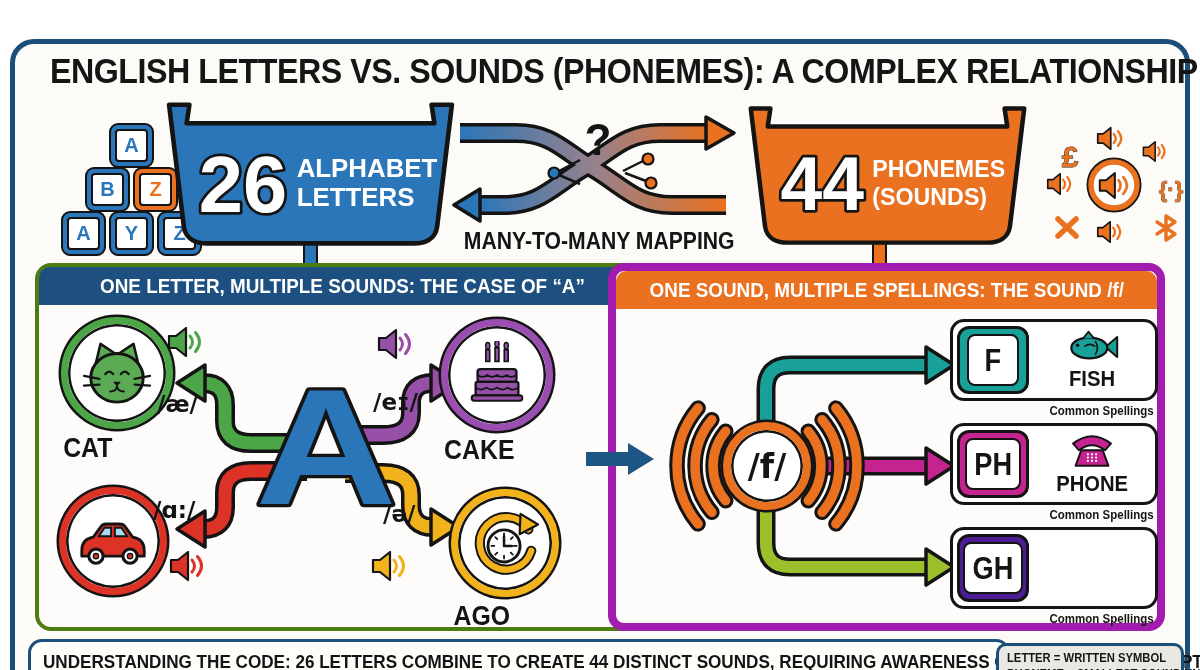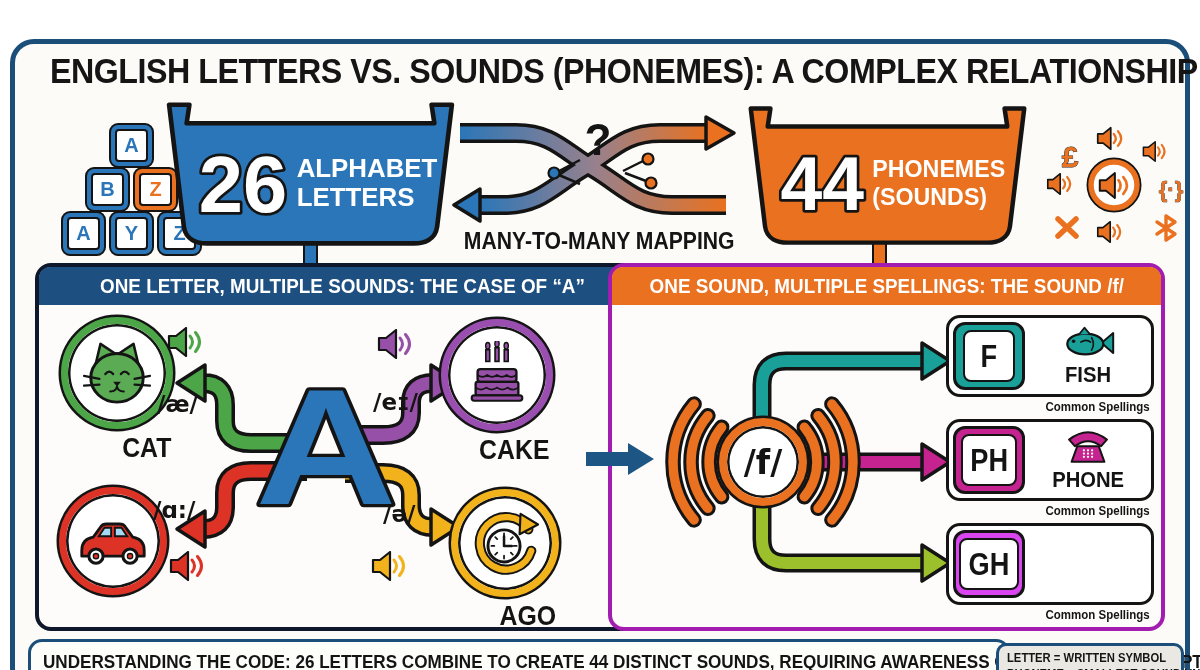--- a/index.html
+++ b/index.html
@@ -18,21 +18,21 @@
   .block-in{width:29px;height:29px;background:#fff;border:2px solid #141414;border-radius:4px;
             display:flex;align-items:center;justify-content:center;font-weight:bold;font-size:20px;}
   
   .panel{border-radius:16px;background:#fdfcfa;box-sizing:border-box;}
   .panel-head{height:38px;line-height:38px;text-align:center;color:#fff;font-weight:bold;
               font-size:20.5px;border-radius:11px 11px 0 0;}
   .pcontent{position:relative;width:549px;height:322px;}
   .ring{position:absolute;border-radius:50%;background:#fff;box-sizing:border-box;
         box-shadow:0 0 0 2.5px #141414, inset 0 0 0 2.5px #141414;
         display:flex;align-items:center;justify-content:center;}
-  .word{position:absolute;font-weight:bold;font-size:27px;text-align:right;letter-spacing:0;}
+  .word{position:absolute;font-weight:bold;font-size:27px;text-align:left;letter-spacing:0;}
   .ipa{position:absolute;font-family:"DejaVu Sans",sans-serif;font-weight:bold;font-size:23px;}
   .spk{position:absolute;}
   
   .rowwrap{position:absolute;left:334px;width:208px;}
   .rowcard{height:82px;background:#fff;border:3px solid #141414;border-radius:14px;
            display:flex;align-items:center;box-sizing:border-box;}
   .spell{height:68px;min-width:72px;border:3px solid #141414;border-radius:12px;margin-left:4px;
          display:flex;align-items:center;justify-content:center;box-sizing:border-box;}
   .spell-in{background:#fff;border:2.5px solid #141414;border-radius:8px;min-width:52px;height:52px;
             padding:0 4px;display:flex;align-items:center;justify-content:center;
@@ -145,21 +145,21 @@
       <use href="#spk" x="6" y="48" width="27" height="22"></use>
       <use href="#spk" x="56" y="96" width="27" height="22"></use>
     </g>
     <text x="30" y="42" text-anchor="middle" font-size="30" font-weight="bold" fill="#e9711f" stroke="#141414" stroke-width=".8" paint-order="stroke">£</text>
     <text x="131" y="72" text-anchor="middle" font-size="22" font-weight="bold" fill="#e9711f" stroke="#141414" stroke-width=".6" paint-order="stroke">{·}</text>
     <line x1="18" y1="94" x2="36" y2="111" stroke="#e9711f" stroke-width="5.5" stroke-linecap="round"></line>
     <line x1="36" y1="94" x2="18" y2="111" stroke="#e9711f" stroke-width="5.5" stroke-linecap="round"></line>
     <path d="M126,91 l9,6 -18,12 M126,115 l9,-6 -18,-12 M126,91 v24" fill="none" stroke="#e9711f" stroke-width="3.4" stroke-linejoin="round" stroke-linecap="round"></path>
   </svg>
 
-  <div class="abs panel" style="left:35px;top:232px;width:615px;height:368px;border:4px solid #0f172a">
+  <div class="abs panel" style="left:35px;top:232px;width:615px;height:368px;border:4px solid #4d7c0f">
     <div class="panel-head" style="background:#1d5080">
       <span class="cond">ONE LETTER, MULTIPLE SOUNDS: THE CASE OF “A”</span>
     </div>
     <div class="pcontent">
 
       <svg class="abs" style="left:0;top:0" width="549" height="322" viewBox="0 0 549 322">
 
         <path d="M268,138 H212 Q186,138 186,116 V100 Q186,78 164,78 H166" fill="none" stroke="#141414" stroke-width="20"></path>
         <path d="M268,166 H212 Q186,166 186,188 V202 Q186,224 164,224 H166" fill="none" stroke="#141414" stroke-width="20"></path>
         <path d="M306,130 H344 Q372,130 372,108 V98 Q372,78 394,78" fill="none" stroke="#141414" stroke-width="20"></path>
@@ -251,21 +251,21 @@
       <div class="word" style="left:412px;top:296px;width:108px"><span class="cond">AGO</span></div>
       <svg class="spk" style="left:332px;top:246px" width="36" height="30">
           <g style="color:#f2b21c">
             <use href="#spk" width="36" height="30"></use>
           </g>
         </svg>
       <div class="ipa" style="left:344px;top:196px">/ə/</div>
     </div>
   </div>
 
-  <div class="abs panel" style="left:608px;top:232px;width:557px;height:368px;border:4px solid #a21caf">
+  <div class="abs panel" style="left:608px;top:232px;width:557px;height:368px;border:8px solid #a21caf">
     <div class="panel-head" style="background:#e9711f">
       <span class="cond">ONE SOUND, MULTIPLE SPELLINGS: THE SOUND /f/</span>
     </div>
     <div class="pcontent">
 
       <svg class="abs" style="left:0;top:0" width="549" height="322" viewBox="0 0 549 322">
         <path d="M150,120 V80 Q150,56 174,56 H312" fill="none" stroke="#141414" stroke-width="19"></path>
         <path d="M192,157 H312" fill="none" stroke="#141414" stroke-width="19"></path>
         <path d="M150,194 V234 Q150,258 174,258 H312" fill="none" stroke="#141414" stroke-width="19"></path>
         <path d="M150,120 V80 Q150,56 174,56 H312" fill="none" stroke="#18a099" stroke-width="12"></path>
@@ -344,21 +344,21 @@
               </g>
             </svg>
             <div class="rowword"><span class="cond">PHONE</span></div>
           </div>
         </div>
         <div class="rowcap"><span class="cond">Common Spellings</span></div>
       </div>
 
       <div class="rowwrap" style="top:218px">
         <div class="rowcard">
-          <div class="spell" style="background:#d946ef">
+          <div class="spell" style="background:#4c1d95">
             <div class="spell-in">
                 <span>GH</span>
               </div>
           </div>
         </div>
         <div class="rowcap"><span class="cond">Common Spellings</span></div>
       </div>
     </div>
   </div>
 

